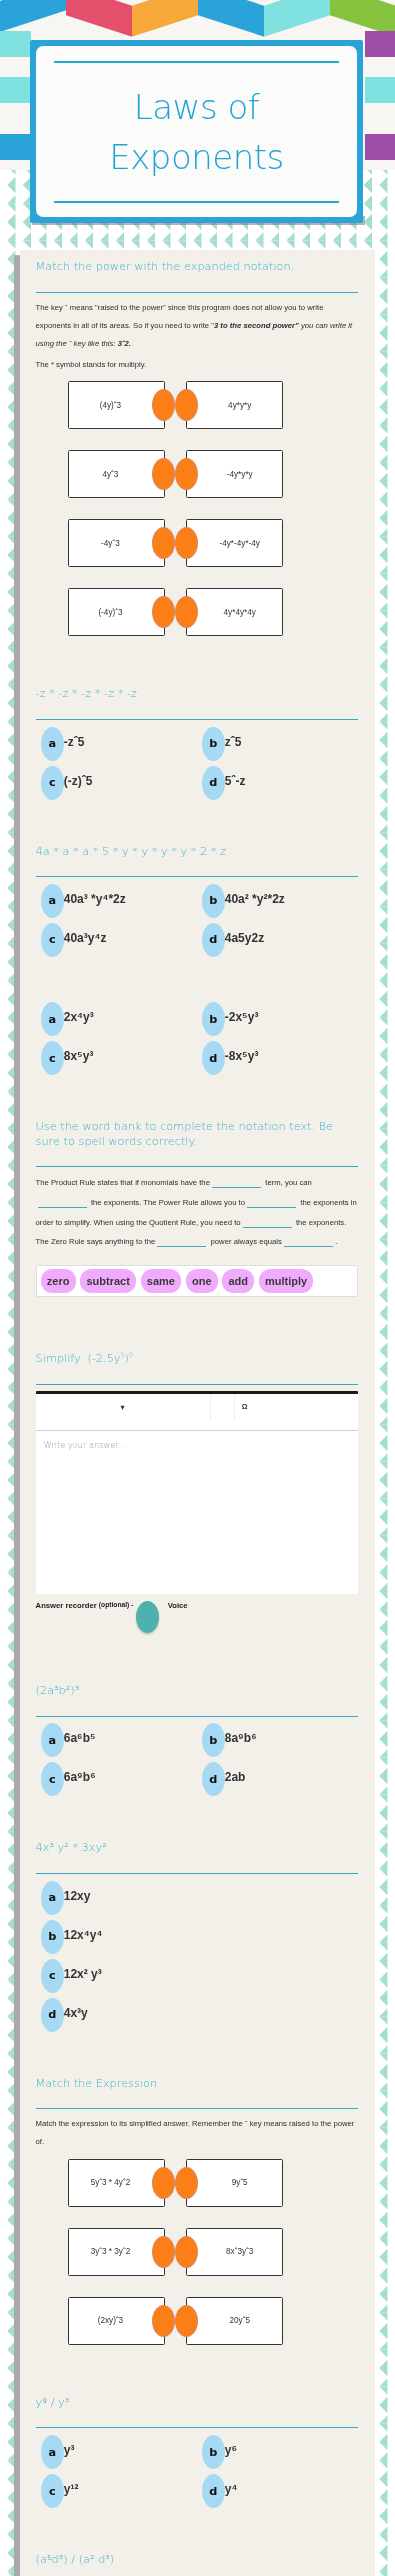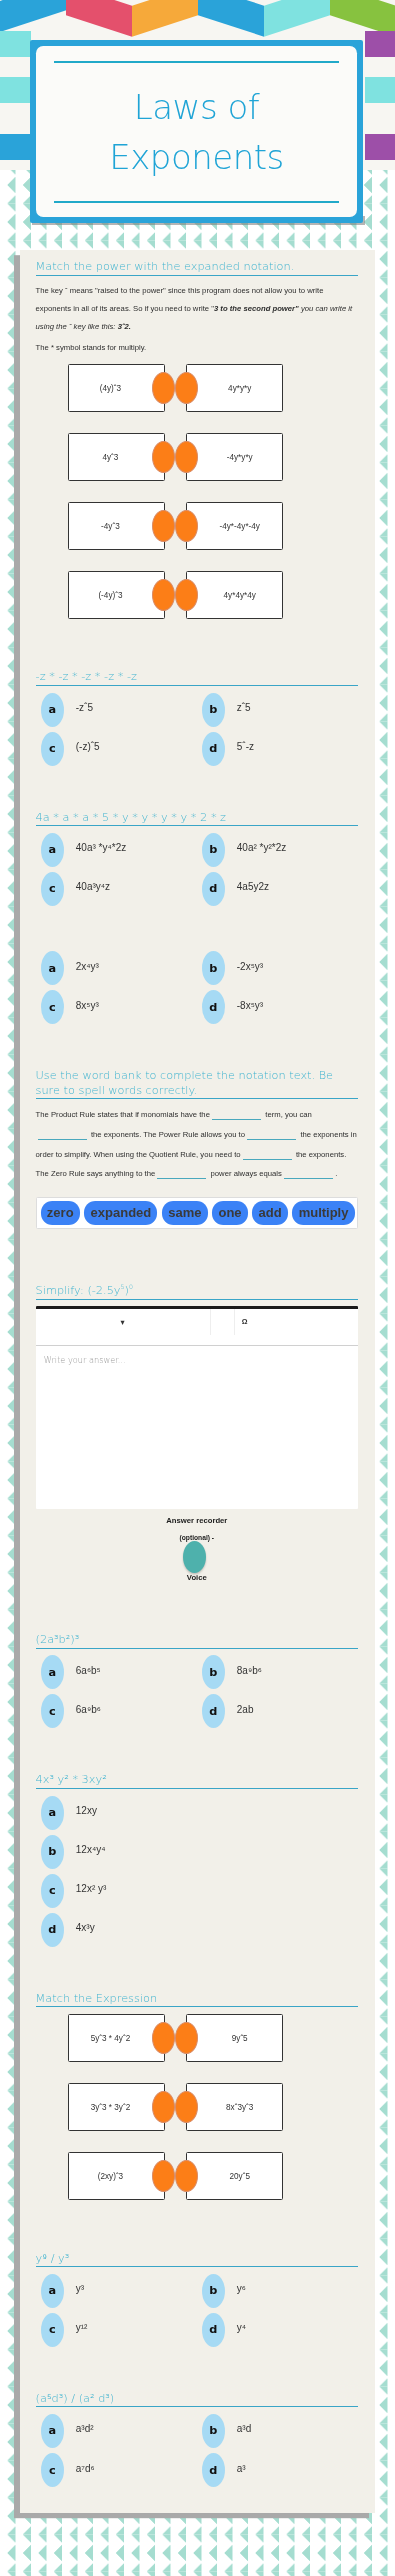--- a/index.html
+++ b/index.html
@@ -66,21 +66,21 @@
     background: #f2f0e9;
     padding: 0 16.5px 20.6px 16px;
   }
   .q { padding-top: 10.3px; }
   .q-title {
     font-family: "DejaVu Sans", sans-serif;
     font-weight: 200;
     font-size: 11.3px;
     color: #3fb3cf;
     line-height: 14.4px;
-    padding-bottom: 0;
+    padding-bottom: 17px;
     border-bottom: 0.8px solid #3aa5c7;
     margin-bottom: 6.2px;
   }
   .q-title sup { font-size: 6.2px; }
   .q-text { font-size: 7.7px; line-height: 18px; color: #2e2e2e; }
   .q-text b i, .q-text i { font-style: italic; }
 
   
   .match-grid { display: grid; grid-template-columns: 97px 97px; column-gap: 65px; row-gap: 14.4px; margin: 7.2px 0 0 32px; gap: 21px; }
   .match-card {
@@ -105,51 +105,51 @@
   
   .mc-grid { display: grid; grid-template-columns: 161px 161px; row-gap: 4.1px; margin-left: 5.2px; padding-bottom: 5.2px; }
   .mc-grid.single { grid-template-columns: 161px; }
   .mc-opt { display: flex; align-items: center; height: 35px; cursor: pointer; }
   .mc-letter {
     width: 23px; height: 34px; border-radius: 50%;
     background: #a6daf4;
     display: flex; align-items: center; justify-content: center;
     font-family: "DejaVu Sans", sans-serif; font-size: 11.3px; font-weight: bold; color: #111;
   }
-  .mc-text { margin-left: 12px; font-size: 10px; color: #333; margin-top: -4.1px; }
+  .mc-text { margin-left: 0; font-size: 12px; color: #333; margin-top: -4.1px; font-weight: bold; }
 
   .spacer-s { height: 29px; }
   .spacer-m { height: 41px; }
 
   
   .blank { display: inline-block; width: 49px; border-bottom: 0.8px solid #4aa8bd; height: 11.3px; vertical-align: -3.1px; margin: 0 2.1px; }
   .wordbank {
     margin-top: 13.4px;
     background: #fff;
     border: 0.5px solid #ddd;
     border-radius: 1.5px;
     padding: 4.1px 4.1px;
     display: flex; gap: 4.6px; height: 32px; align-items: center;
   }
   .chip {
-    background: #3b82f6; border-radius: 11.3px;
+    background: #f0abfc; border-radius: 11.3px;
     padding: 0 6.2px; height: 24px; line-height: 24px;
-    font-size: 13px; color: #3a3a3a; font-weight: bold;
+    font-size: 11px; color: #3a3a3a; font-weight: bold;
   }
 
   
   .editor { margin-top: 6.2px; background: #fff; border-radius: 1px; overflow: hidden; }
   .editor-bar { height: 40px; border-top: 3.1px solid #1a1a1a; display: flex; border-bottom: 1.5px solid #d0d0d0; }
   .editor-bar .cell { height: 26px; display: flex; align-items: center; justify-content: center; }
   .editor-bar .c1 { width: 175px; border-right: 0.5px solid #eee; }
   .editor-bar .c2 { width: 24px; border-right: 0.5px solid #eee; }
   .editor-bar .c3 { padding-left: 7.2px; justify-content: flex-start; font-weight: bold; font-size: 7.2px; }
   .editor-area { height: 163px; padding: 9.3px 8.2px; font-size: 8.2px; color: #9a9a9a; font-family: "DejaVu Sans", sans-serif; font-weight: 300; }
 
-  .recorder { display: flex; align-items: center; margin-top: 7.2px; font-weight: bold; font-size: 7.7px; color: #222; flex-direction: column; }
+  .recorder { display: flex; align-items: flex-start; margin-top: 7.2px; font-weight: bold; font-size: 7.7px; color: #222; }
   .recorder small { font-size: 6.7px; }
   .rec-dot { width: 23px; height: 32px; border-radius: 50%; background: #4eb1ac; margin: 0 8.2px 0 3.1px; box-shadow: 0 1.5px 2.1px rgba(0,0,0,0.2); }
 </style>
 </head>
 <body>
 
 <div class="hero">
   <div class="chev" style="left:0;top:-10.3px;width:67px;background:#2aa3d9;transform:skewY(-18deg);"></div>
   <div class="chev" style="left:66px;top:-5.2px;width:66px;background:#e4506c;transform:skewY(18deg);"></div>
   <div class="chev" style="left:132px;top:-5.2px;width:66px;background:#f6a93a;transform:skewY(-18deg);"></div>
@@ -298,21 +298,21 @@
       <div class="q-text" style="line-height:19.6px;">
         <span>The Product Rule states that if monomials have the</span><span class="blank"></span>
         <span>term, you can</span><span class="blank"></span>
         <span>the exponents. The Power Rule allows you to</span><span class="blank"></span>
         <span>the exponents in order to simplify. When using the Quotient Rule, you need to</span><span class="blank"></span>
         <span>the exponents. The Zero Rule says anything to the</span><span class="blank"></span>
         <span>power always equals</span><span class="blank"></span><span>.</span>
       </div>
       <div class="wordbank">
         <span class="chip">zero</span>
-        <span class="chip">expanded</span>
+        <span class="chip">subtract</span>
         <span class="chip">same</span>
         <span class="chip">one</span>
         <span class="chip">add</span>
         <span class="chip">multiply</span>
       </div>
     </div>
     <div class="spacer-m"></div>
 
     <div class="q">
       <div class="q-title"><span>Simplify:   (-2.5y</span><sup>5</sup><span>)</span><sup>0</sup></div>
@@ -377,20 +377,21 @@
         <div class="mc-opt">
             <span class="mc-letter">d</span>
             <span class="mc-text">4x³y</span>
           </div>
       </div>
     </div>
     <div class="spacer-s"></div>
 
     <div class="q">
       <div class="q-title">Match the Expression</div>
+      <div class="q-text">Match the expression to its simplified answer.  Remember the ˆ key means raised to the power of.</div>
       <div class="match-grid">
         <div class="match-card left">
             <span>5yˆ3 * 4yˆ2</span>
             <span class="dot"></span>
           </div>
         <div class="match-card right">
             <span class="dot"></span>
             <span>9yˆ5</span>
           </div>
         <div class="match-card left">

